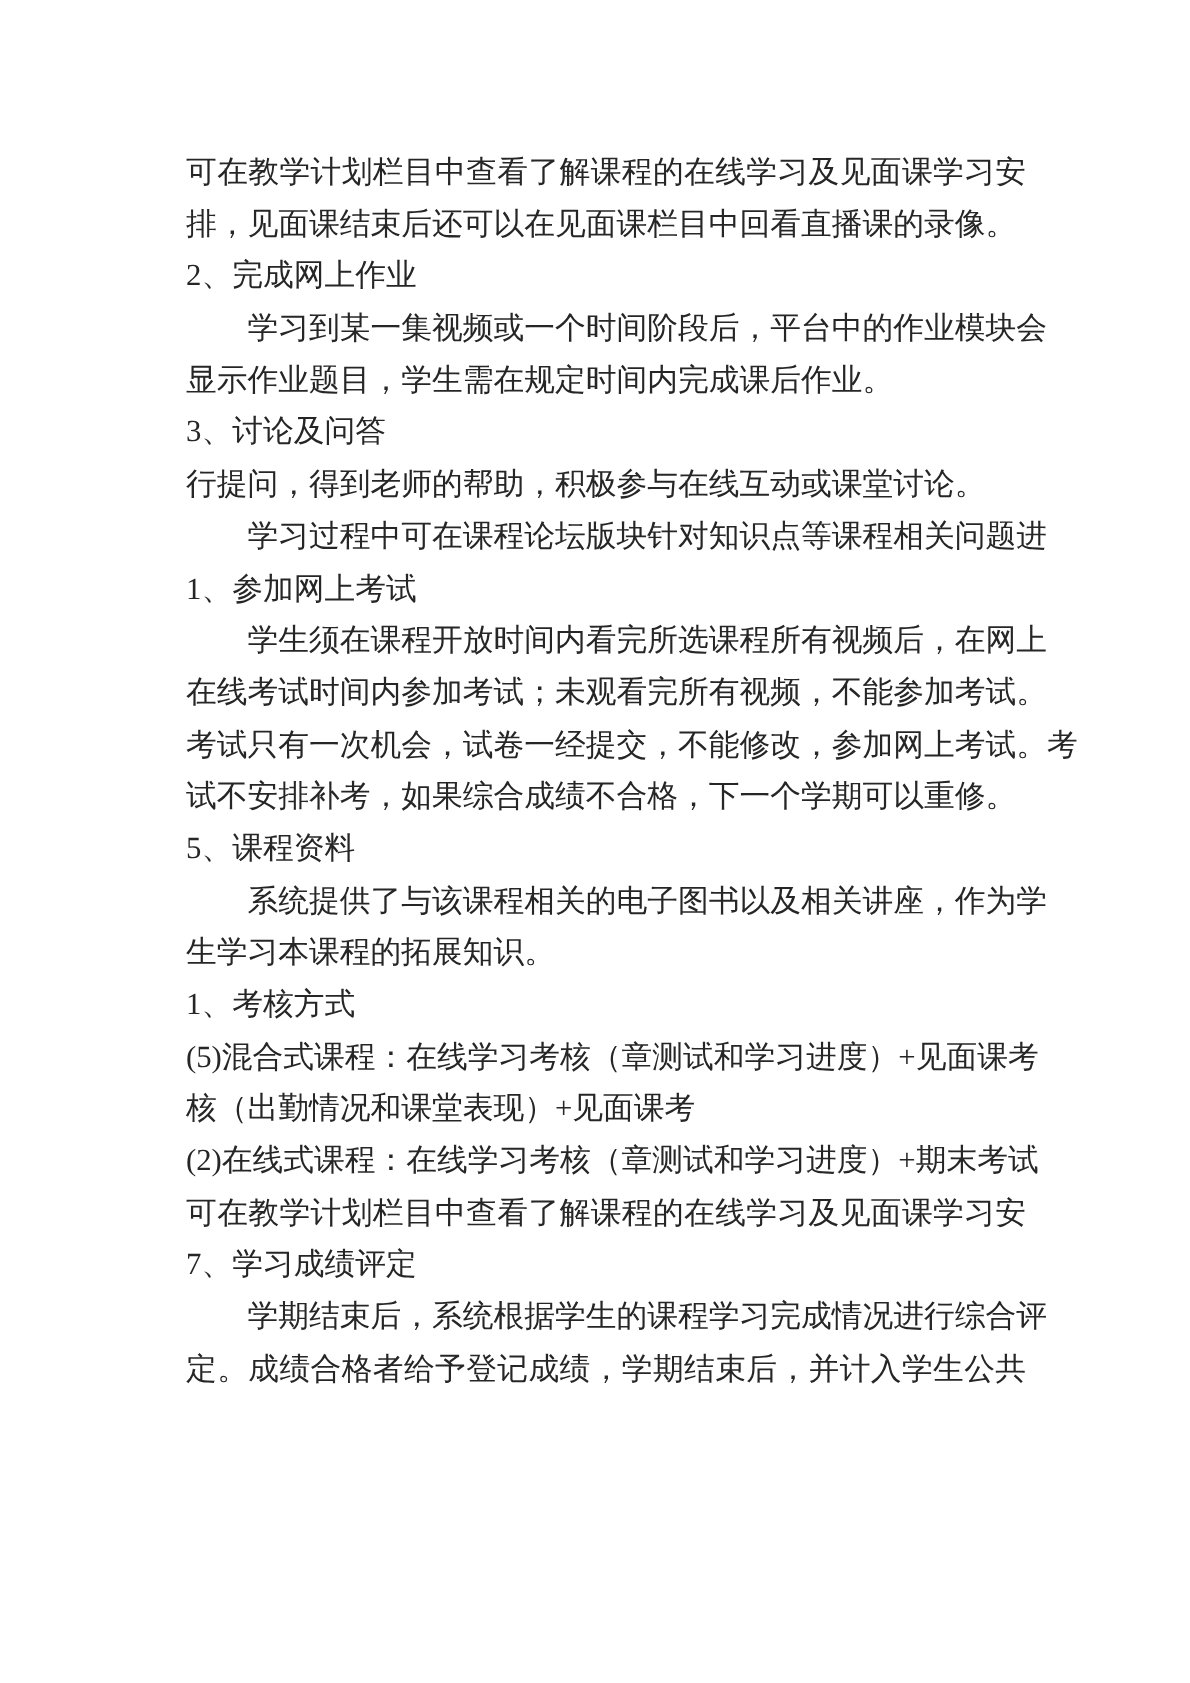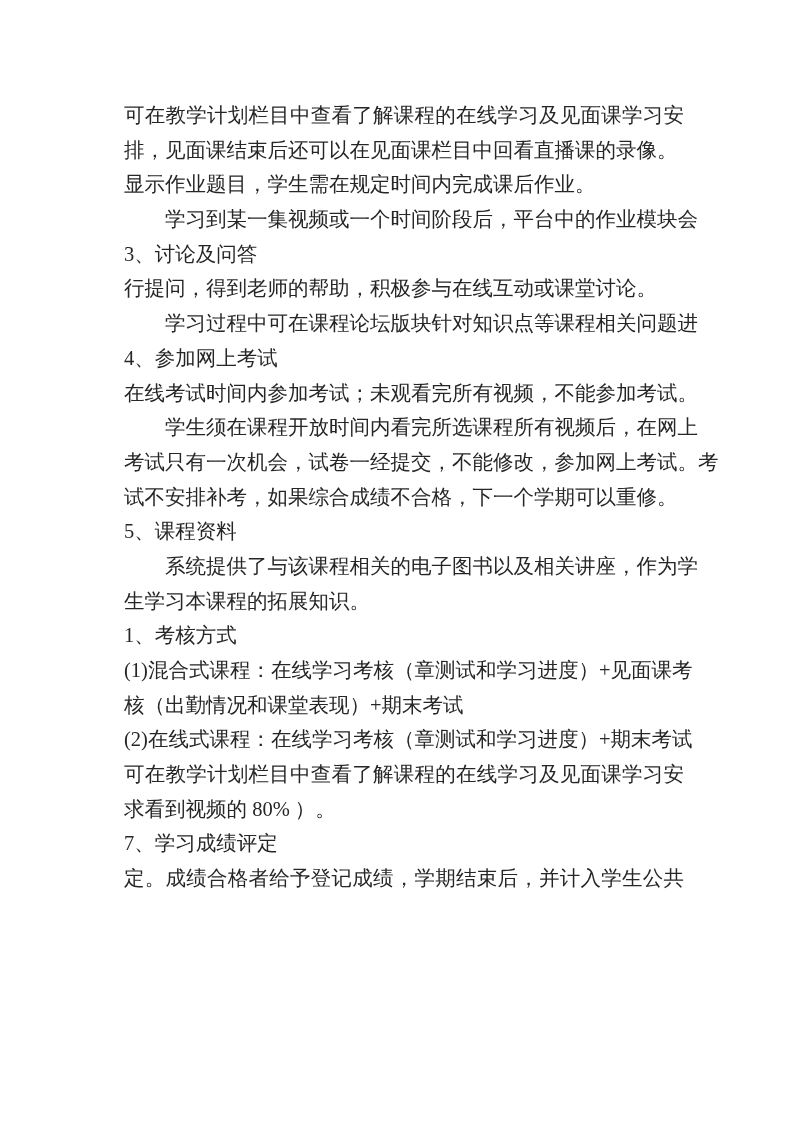--- a/index.html
+++ b/index.html
@@ -44,35 +44,36 @@
     text-align-last: justify;
   }
 </style>
 </head>
 <body style="background: rgb(255, 255, 255);">
 
 <div class="page">
   <div class="text-block" style="color: rgb(38, 38, 38);">
       <div class="line justify">可在教学计划栏目中查看了解课程的在线学习及见面课学习安</div>
       <div class="line">排，见面课结束后还可以在见面课栏目中回看直播课的录像。</div>
+      <div class="line">2、完成网上作业</div>
+      <div class="line indent justify">学习到某一集视频或一个时间阶段后，平台中的作业模块会</div>
       <div class="line">显示作业题目，学生需在规定时间内完成课后作业。</div>
-      <div class="line indent justify">学习到某一集视频或一个时间阶段后，平台中的作业模块会</div>
       <div class="line">3、讨论及问答</div>
       <div class="line">行提问，得到老师的帮助，积极参与在线互动或课堂讨论。</div>
       <div class="line indent justify">学习过程中可在课程论坛版块针对知识点等课程相关问题进</div>
-      <div class="line">4、参加网上考试</div>
+      <div class="line">1、参加网上考试</div>
+      <div class="line indent justify">学生须在课程开放时间内看完所选课程所有视频后，在网上</div>
       <div class="line justify">在线考试时间内参加考试；未观看完所有视频，不能参加考试。</div>
-      <div class="line indent justify">学生须在课程开放时间内看完所选课程所有视频后，在网上</div>
       <div class="line justify">考试只有一次机会，试卷一经提交，不能修改，参加网上考试。考</div>
       <div class="line">试不安排补考，如果综合成绩不合格，下一个学期可以重修。</div>
       <div class="line">5、课程资料</div>
       <div class="line indent justify">系统提供了与该课程相关的电子图书以及相关讲座，作为学</div>
       <div class="line">生学习本课程的拓展知识。</div>
       <div class="line">1、考核方式</div>
-      <div class="line justify">(1)混合式课程：在线学习考核（章测试和学习进度）+见面课考</div>
-      <div class="line">核（出勤情况和课堂表现）+期末考试</div>
+      <div class="line justify">(5)混合式课程：在线学习考核（章测试和学习进度）+见面课考</div>
+      <div class="line">核（出勤情况和课堂表现）+见面课考</div>
       <div class="line justify">(2)在线式课程：在线学习考核（章测试和学习进度）+期末考试</div>
       <div class="line justify">可在教学计划栏目中查看了解课程的在线学习及见面课学习安</div>
-      <div class="line">求看到视频的 80% ）。</div>
       <div class="line">7、学习成绩评定</div>
+      <div class="line indent justify">学期结束后，系统根据学生的课程学习完成情况进行综合评</div>
       <div class="line justify">定。成绩合格者给予登记成绩，学期结束后，并计入学生公共</div>
     </div>
 </div>
 
 </body></html>

